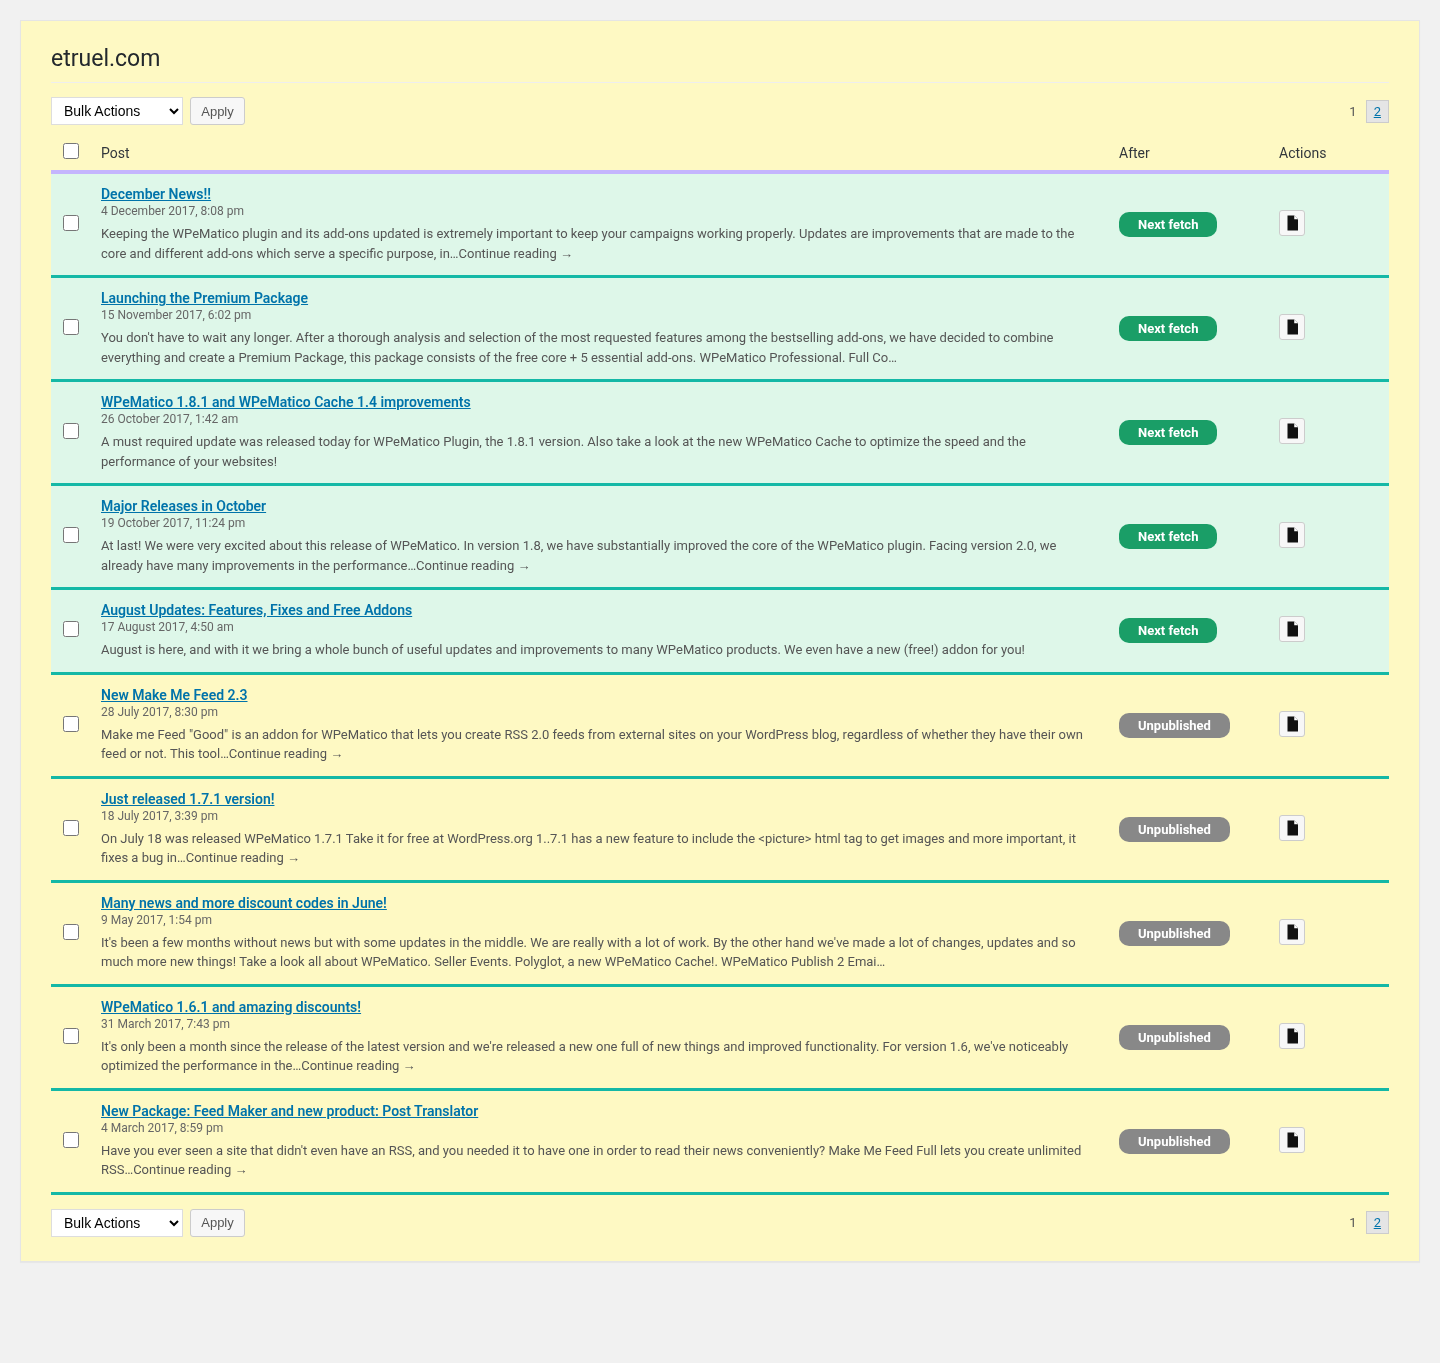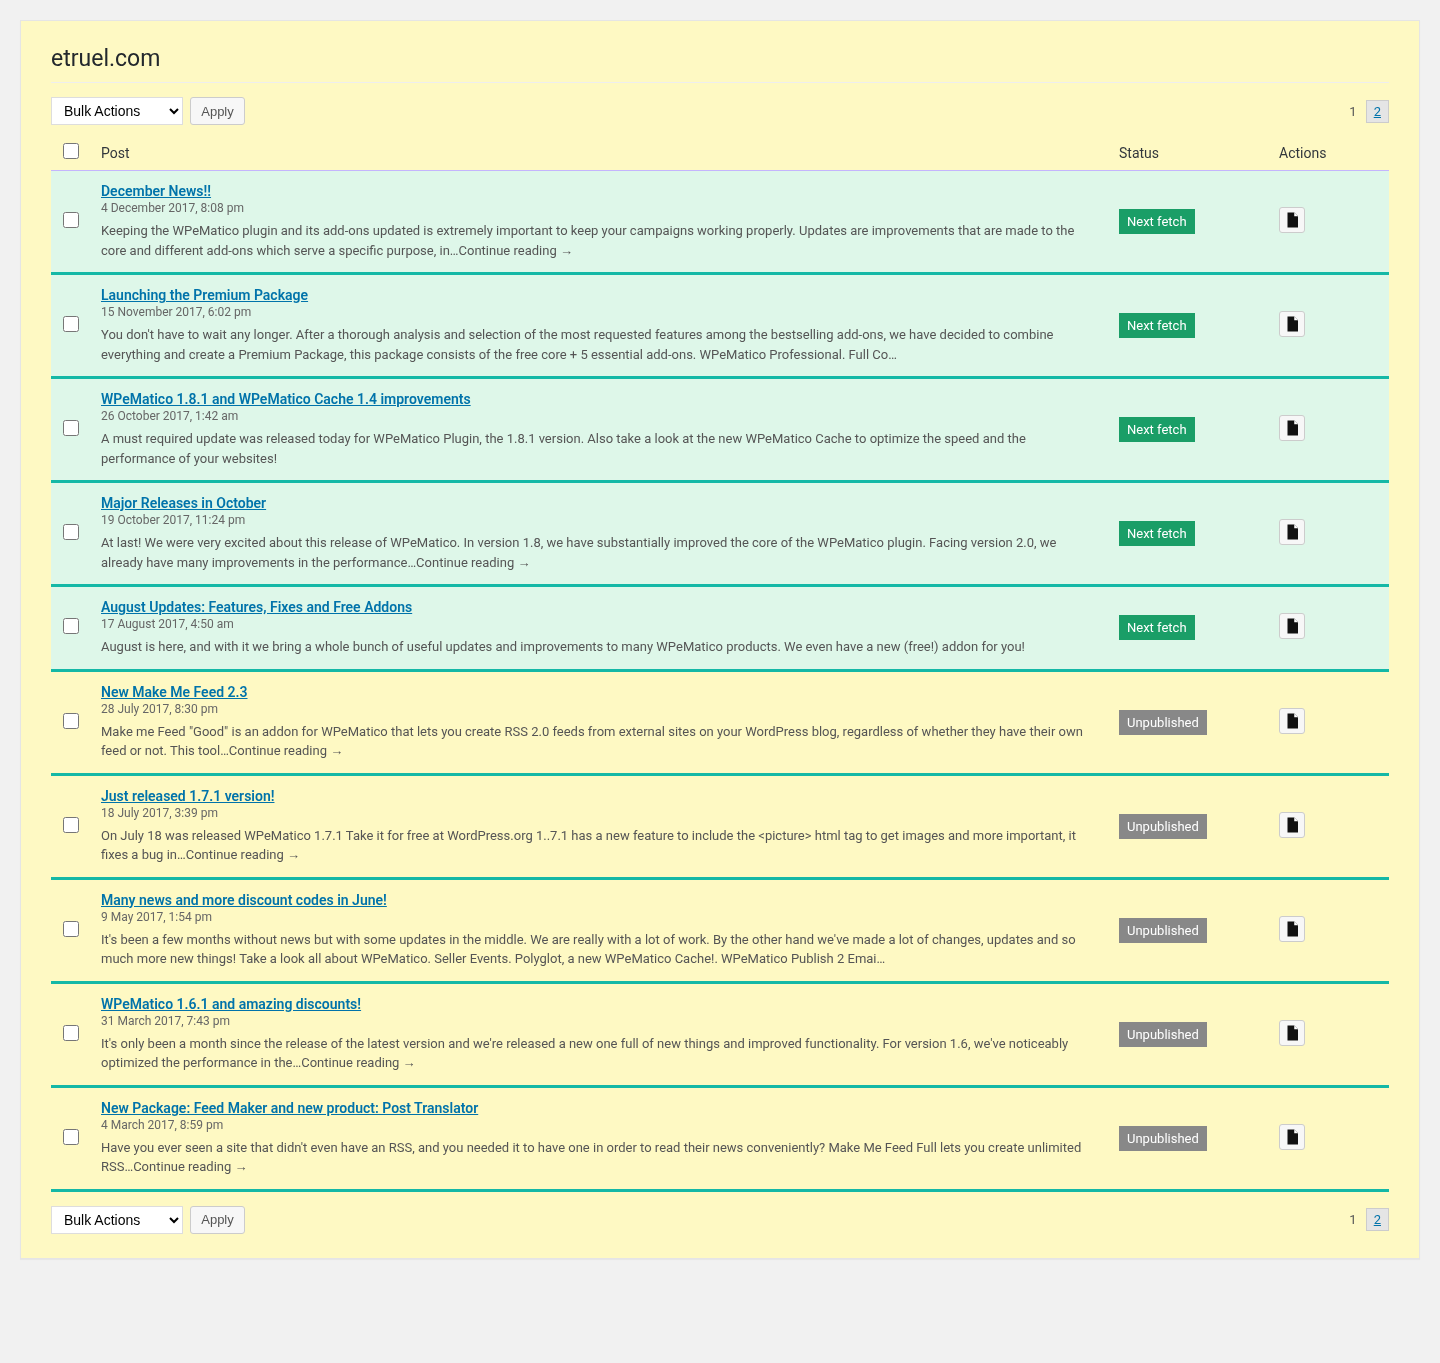--- a/index.html
+++ b/index.html
@@ -68,21 +68,21 @@
   border-collapse: collapse;
   border-spacing: 0;
   margin-top: 6px;
 }
 table.wp-list thead th {
   text-align: left;
   font-weight: 400;
   font-size: 14px;
   color: #32373c;
   padding: 8px 10px;
-  border-bottom: 1px solid #c4b5fd;
+  border-bottom: 4px solid #c4b5fd;
 }
 table.wp-list th.check-col { width: 40px; text-align: center; }
 table.wp-list th.status-col { width: 160px; }
 table.wp-list th.actions-col { width: 120px; }
 table.wp-list td {
   padding: 12px 10px;
   vertical-align: top;
   border-bottom: 3px solid #14b8a6;
   font-size: 13px;
   color: #555;
@@ -104,24 +104,25 @@
   margin: 2px 0 6px 0;
 }
 .post-excerpt {
   font-size: 13px;
   color: #555;
   line-height: 1.5;
 }
 .continue { white-space: nowrap; }
 .badge {
   display: inline-block;
-  padding: 5px 8px;
-  border-radius: 0;
+  padding: 5px 19px;
+  border-radius: 10px;
   font-size: 13px;
   color: #fff;
+  font-weight: bold;
 }
 .badge.next-fetch { background: #1a9e67; }
 .badge.unpublished { background: #888; }
 .action-btn {
   display: inline-block;
   width: 26px;
   height: 26px;
   border: 1px solid #ccc;
   background: #f7f7f7;
   border-radius: 3px;
@@ -154,21 +155,21 @@
     </div>
   </div>
 
   <table class="wp-list">
     <thead>
       <tr>
         <th class="check-col">
           <input type="checkbox" style="">
         </th>
         <th>Post</th>
-        <th class="status-col">Status</th>
+        <th class="status-col">After</th>
         <th class="actions-col">Actions</th>
       </tr>
     </thead>
     <tbody id="posts-body">
         <tr class="next-fetch">
           <td class="check-col"><input type="checkbox" style=""></td>
           <td><a class="post-title" href="#">December News!!</a><div class="post-date">4 December 2017, 8:08 pm</div><div class="post-excerpt">Keeping the WPeMatico plugin and its add-ons updated is extremely important to keep your campaigns working properly. Updates are improvements that are made to the core and different add-ons which serve a specific purpose, in…<span class="continue">Continue reading →</span></div></td>
           <td class="status-col"><span class="badge next-fetch">Next fetch</span></td>
           <td class="actions-col"><span class="action-btn"><svg width="18" height="18" viewBox="0 0 24 24" fill="#111">
                 <path d="M6 2h9l5 5v15H6z" fill="#111"></path>

